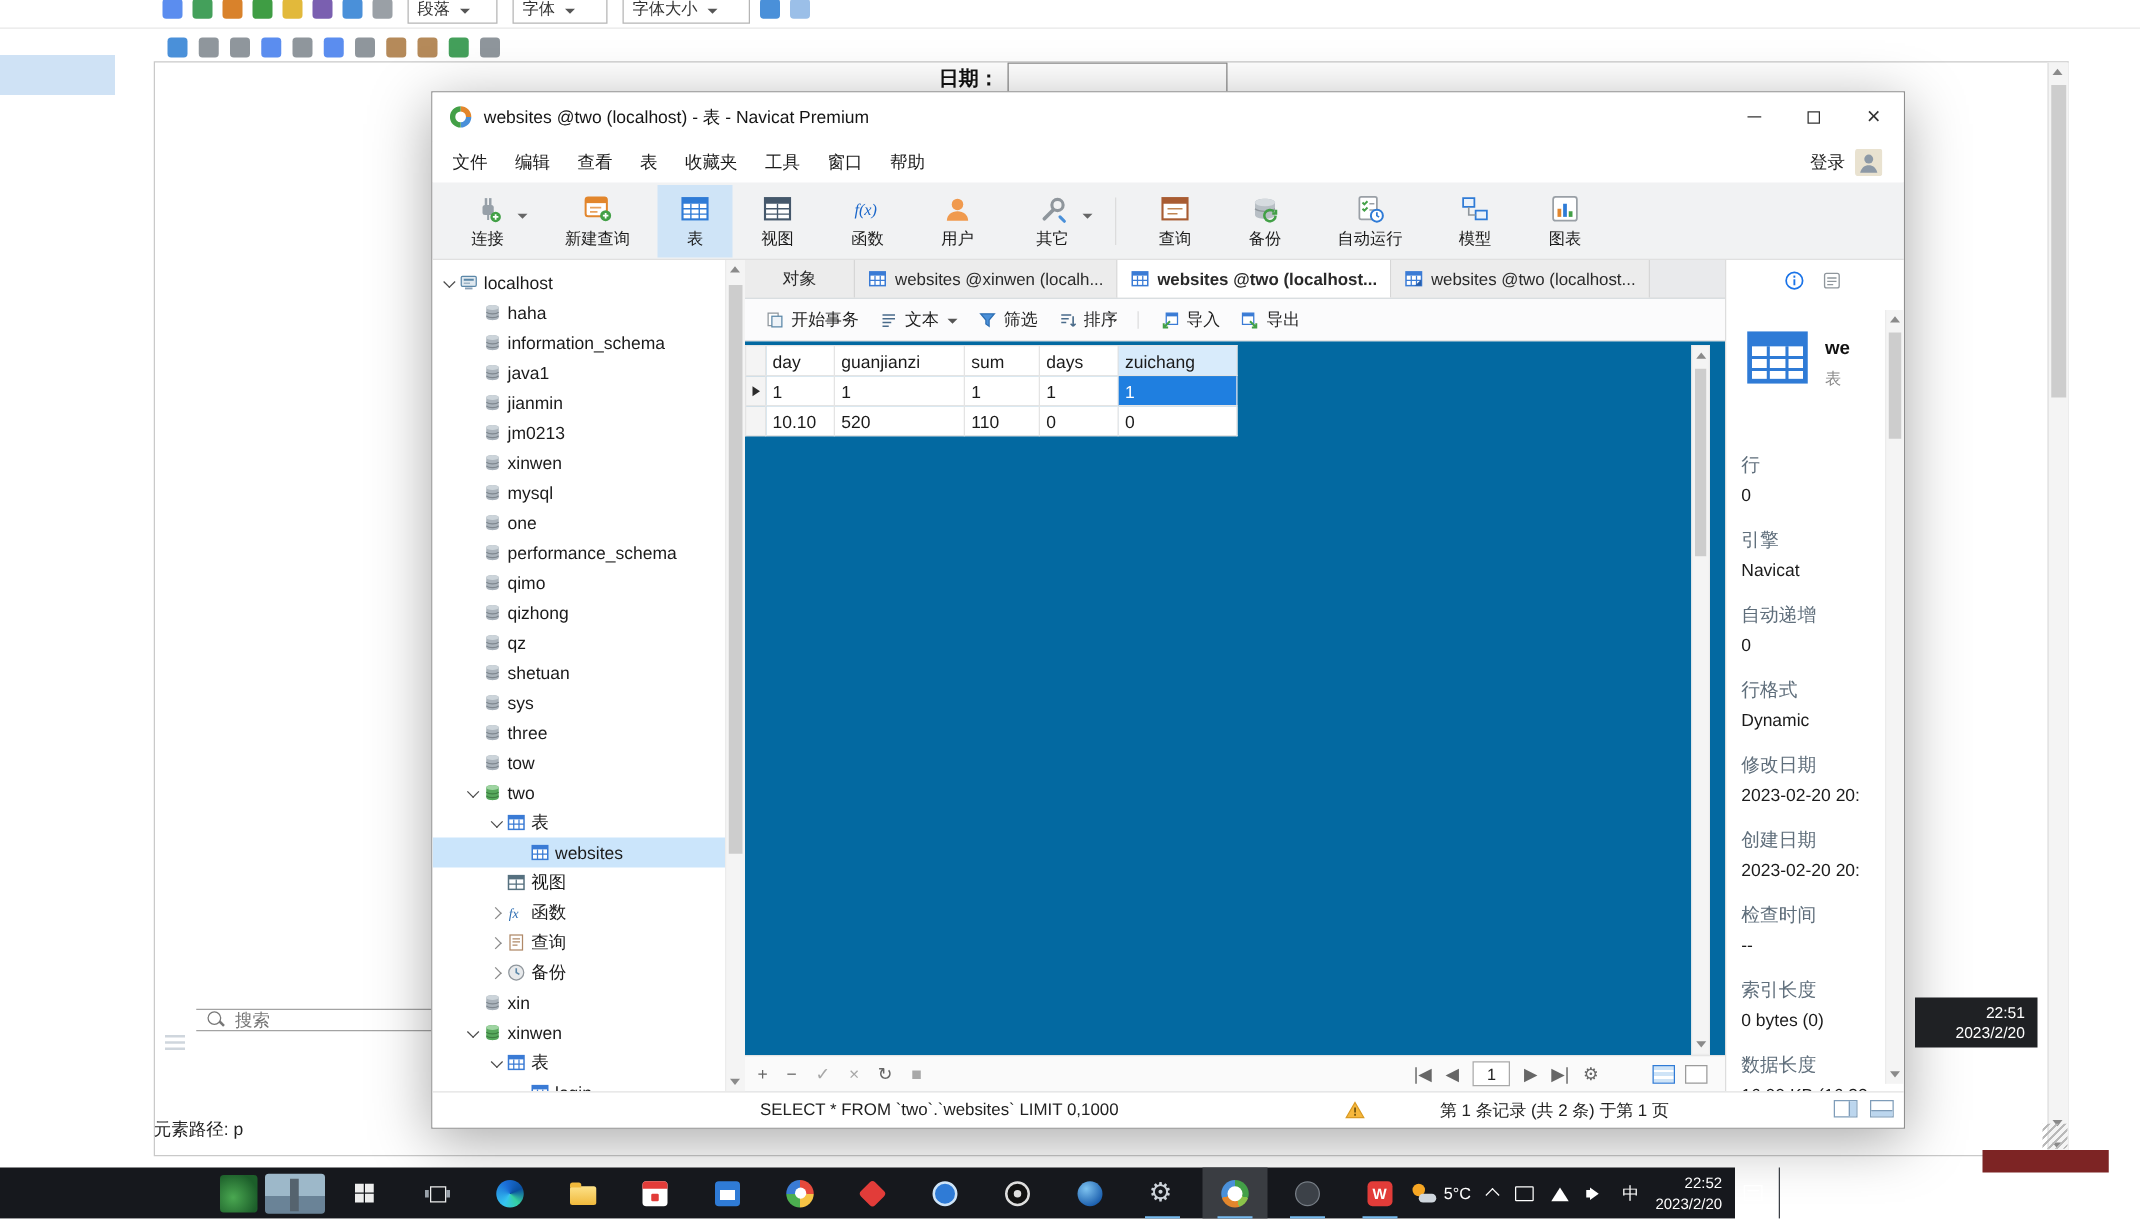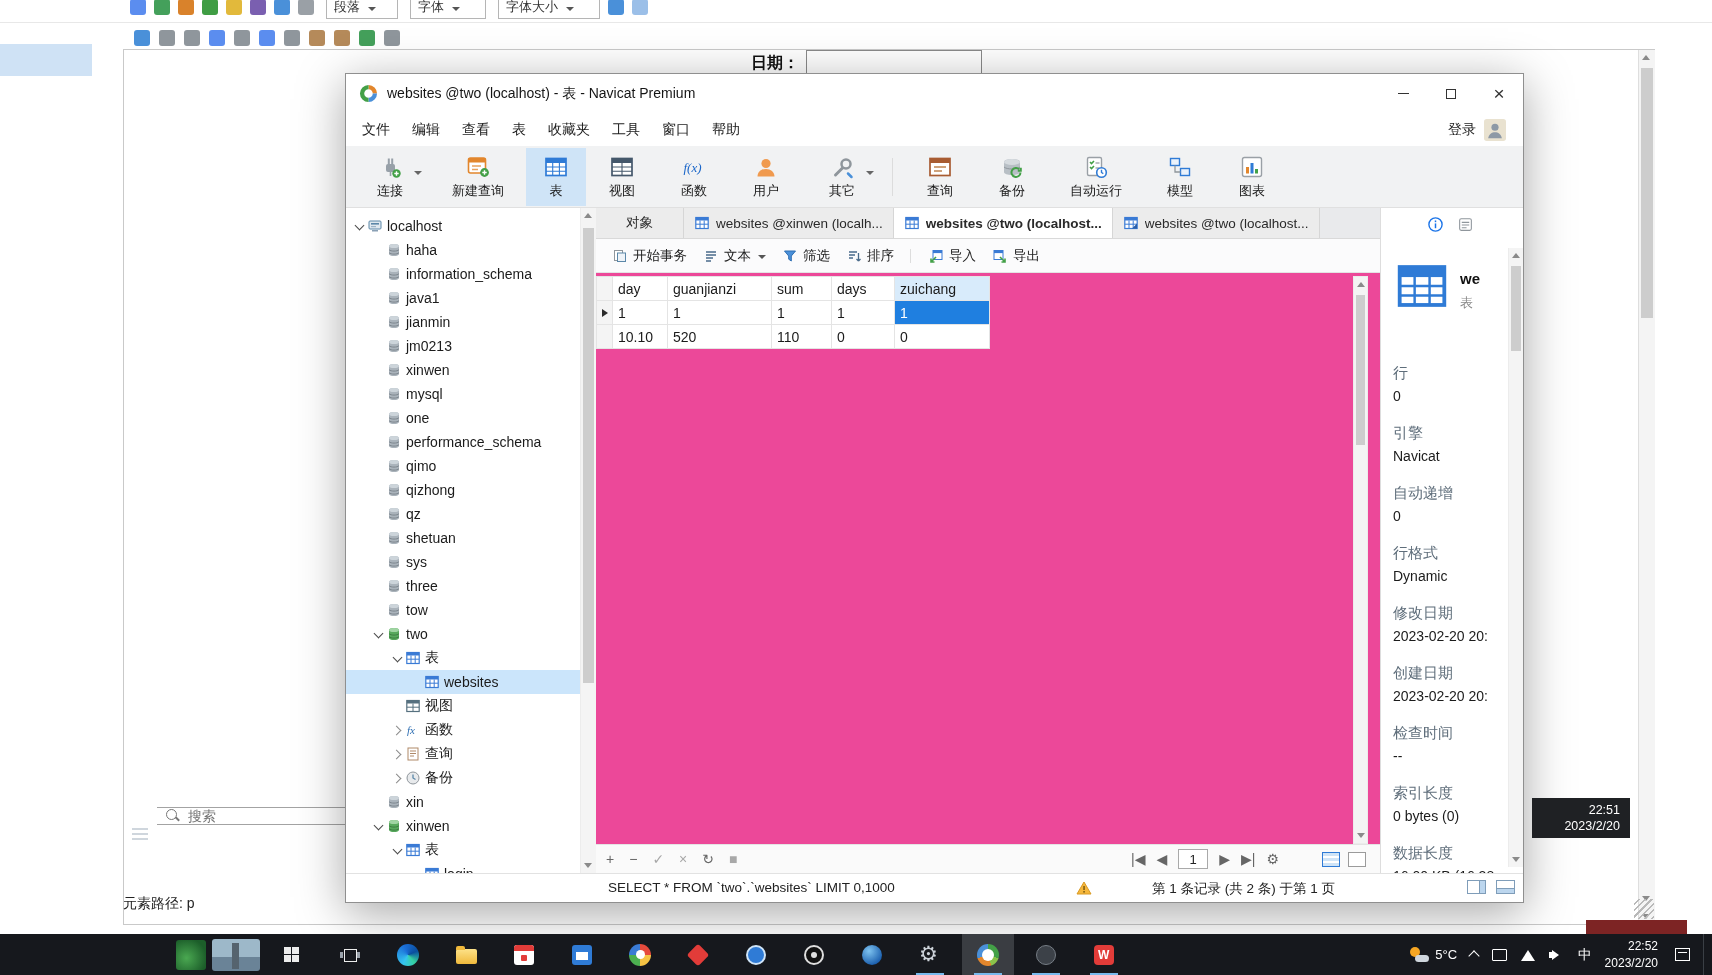--- a/index.html
+++ b/index.html
@@ -76,21 +76,21 @@
   .tree-row{display:flex;align-items:center;height:24px;width:234px;font-size:14px;color:#1b1b1b;white-space:nowrap;overflow:hidden;}
   .tree-row.selected{background:#cbe5fb;}
   .tree-row .chev{width:15px;height:15px;flex:none;position:relative;}
   .tree-row.chev-down .chev::before{content:"";position:absolute;top:3px;left:4px;width:6px;height:6px;border-right:1.5px solid #4a4a4a;border-bottom:1.5px solid #4a4a4a;transform:rotate(45deg);}
   .tree-row.chev-right .chev::before{content:"";position:absolute;top:4px;left:3px;width:6px;height:6px;border-right:1.5px solid #8a8a8a;border-bottom:1.5px solid #8a8a8a;transform:rotate(-45deg);}
   .tico{width:20px;height:16px;flex:none;}
   .tico svg{width:16px;height:16px;}
   .tree-scroll{right:0;top:0;bottom:0;width:16px;border-left:1px solid #ececec;}
   .tree-scroll .vthumb{top:20px;height:455px;}
 
-  .nv-main{position:absolute;left:250px;top:134px;width:786px;bottom:29px;background:#ec4899;overflow:hidden;}
+  .nv-main{position:absolute;left:250px;top:134px;width:786px;bottom:29px;background:#0369a1;overflow:hidden;}
   .nv-tabs{position:absolute;left:0;top:0;right:0;height:31px;background:#e9eaec;border-bottom:1px solid #d9d9d9;display:flex;}
   .tab{display:flex;align-items:center;gap:6px;padding:0 10px;background:#ececec;border-right:1px solid #d6d6d6;font-size:13.5px;color:#2a2a2a;max-width:233px;white-space:nowrap;overflow:hidden;flex:none;}
   .tab:first-child{width:88px;justify-content:center;}
   .tab.active{background:#fff;font-weight:bold;}
   .tab-ico svg{width:16px;height:16px;flex:none;}
   .tab-label{overflow:hidden;text-overflow:clip;}
 
   .nv-gridbar{position:absolute;left:0;top:31px;right:0;height:34px;background:#fbfbfc;border-bottom:1px solid #e4e4e4;display:flex;align-items:center;padding-left:8px;font-size:13.5px;color:#222;}
   .gb-item{display:flex;align-items:center;gap:5px;padding:4px 8px;position:relative;white-space:nowrap;}
   .gb-item svg{width:16px;height:16px;}
@@ -143,21 +143,21 @@
   .sb-toggles{position:absolute;right:8px;top:6px;display:flex;gap:10px;}
   .sb-ic{width:19px;height:14px;border:1px solid #7f9db9;background:#fff;position:relative;display:inline-block;}
   .sb-ic.a::after{content:"";position:absolute;right:0;top:0;bottom:0;width:5px;background:#bcd6ee;border-left:1px solid #7f9db9;}
   .sb-ic.b::after{content:"";position:absolute;left:0;right:0;bottom:0;height:4px;background:#bcd6ee;border-top:1px solid #7f9db9;}
 
   
   .clock-tip{position:absolute;left:1532px;top:798px;width:98px;height:40px;background:#1f2124;color:#fff;font-size:12.5px;text-align:right;padding:4px 10px;line-height:1.3;z-index:40;}
   .red-badge{position:absolute;left:1586px;top:920px;width:101px;height:18px;background:#7d2424;z-index:5;}
 
   
-  .taskbar{position:absolute;left:0;top:934px;width:1712px;height:41px;background:#16181d;display:flex;align-items:center;z-index:30;}
+  .taskbar{position:absolute;left:0;top:934px;width:1388px;height:41px;background:#16181d;display:flex;align-items:center;z-index:30;}
   .tb-left{display:flex;align-items:center;height:100%;padding-left:176px;gap:6px;}
   .thumb{border-radius:3px;flex:none;}
   .thumb.plant{width:30px;height:30px;background:radial-gradient(circle at 35% 60%,#4aa851,#1c5e2a 75%);}
   .thumb.tower{width:48px;height:32px;background:linear-gradient(#9db8c9 0 55%,#6a8397 55% 100%);position:relative;overflow:hidden;}
   .thumb.tower::after{content:"";position:absolute;left:20px;top:4px;width:7px;height:26px;background:#55636e;}
   .tb-app{width:52px;height:41px;display:flex;align-items:center;justify-content:center;position:relative;flex:none;}
   .tb-app.open::after{content:"";position:absolute;left:12px;right:12px;bottom:0;height:2px;background:#76b9ed;}
   .tb-app.active{background:#3a3d42;}
   .glyph{position:relative;width:22px;height:22px;display:block;}
   .tb-app[data-name="start-button"] .glyph::before{content:"";position:absolute;left:3px;top:3px;width:7px;height:7px;background:#ededed;box-shadow:8px 0 0 #ededed,0 8px 0 #ededed,8px 8px 0 #ededed;}

